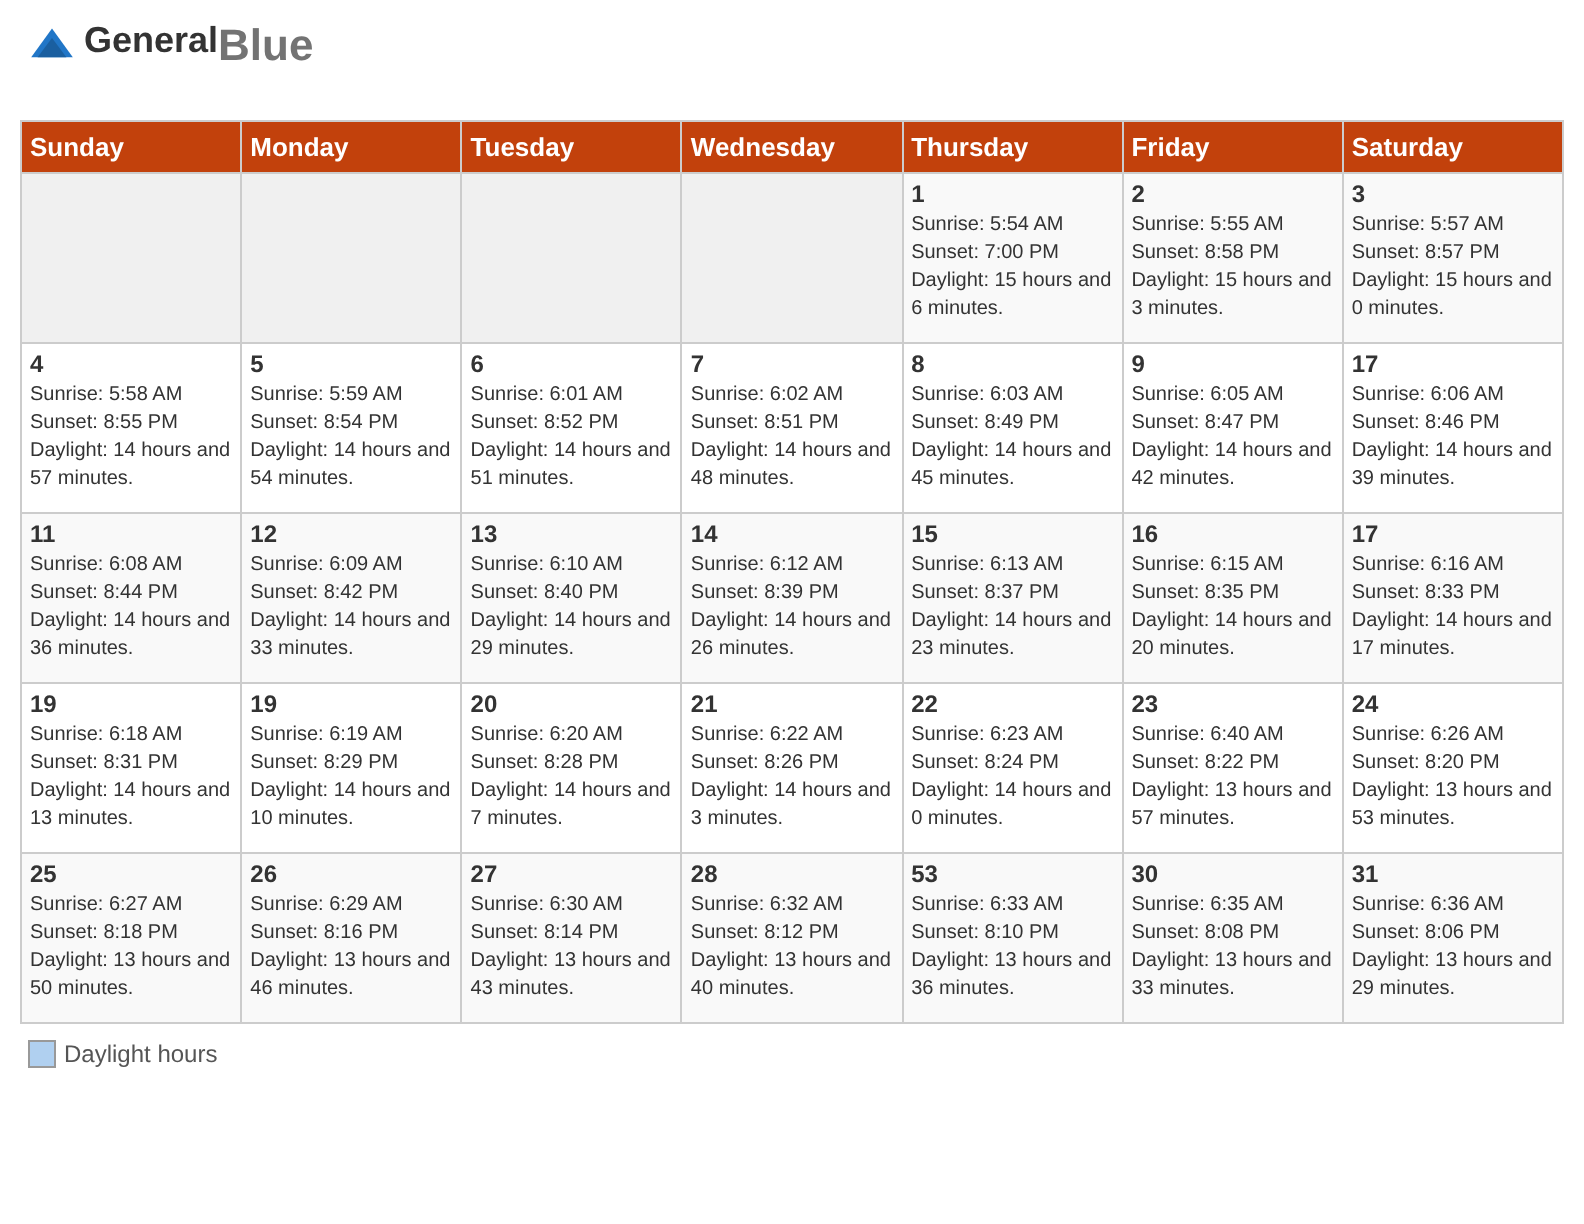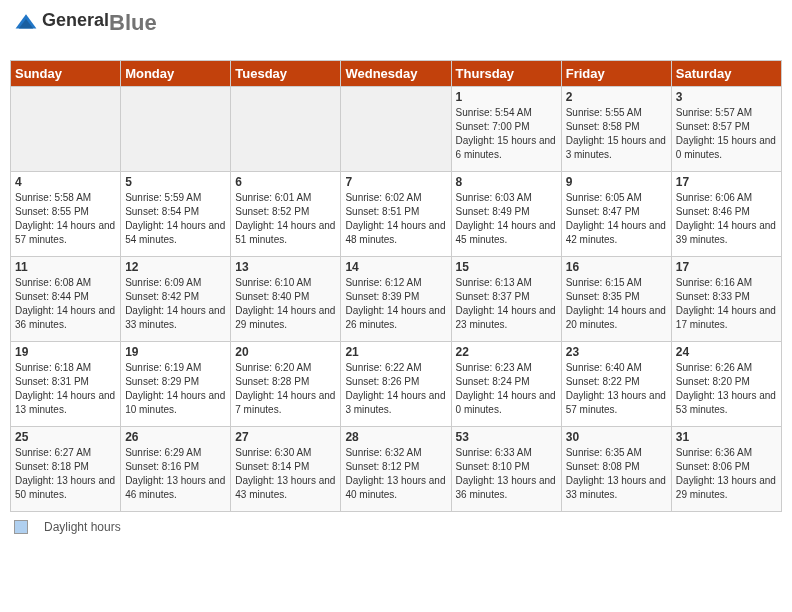--- a/index.html
+++ b/index.html
@@ -83,21 +83,21 @@
     }
     .legend {
       margin-top: 8px;
       font-size: 12px;
       color: #555;
       padding-left: 4px;
     }
     .legend-item {
       display: inline-flex;
       align-items: center;
-      gap: 16px;
+      gap: 4px;
     }
     .legend-color {
       width: 14px;
       height: 14px;
       background: #b0d0f0;
       border: 1px solid #999;
       display: inline-block;
     }
   </style>
 </head>

